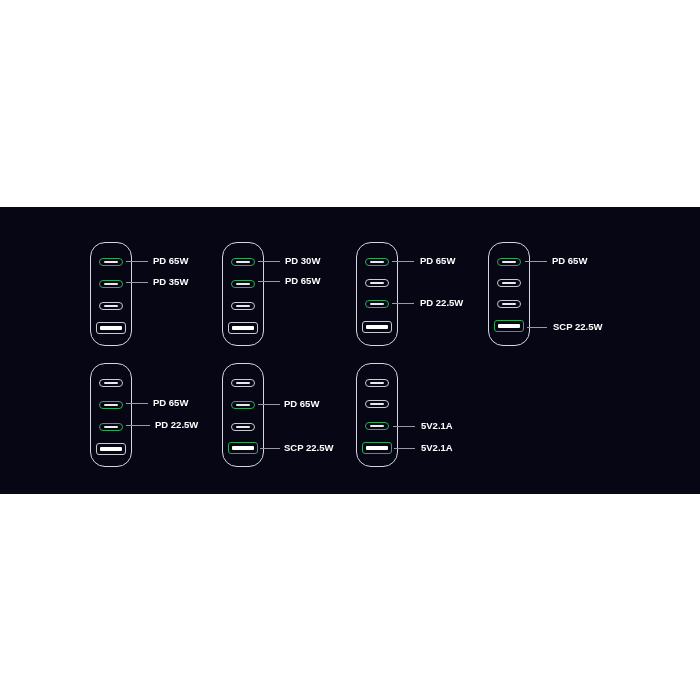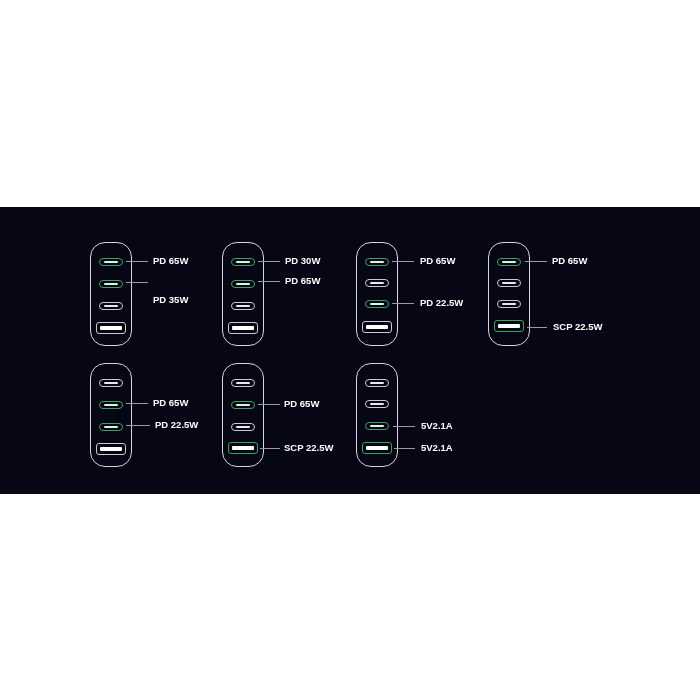--- a/index.html
+++ b/index.html
@@ -24,21 +24,21 @@
   <div>
     <div class="charger" style="left:90px;top:35px;">
       <div class="port c active" style="top:15px"></div>
       <div class="port c active" style="top:37px"></div>
       <div class="port c" style="top:59px"></div>
       <div class="port a" style="top:79px"></div>
     </div>
     <div class="leader" style="left:126px;top:54px;width:22px"></div>
     <div class="label" style="left:153px;top:48px">PD 65W</div>
     <div class="leader" style="left:126px;top:75px;width:22px"></div>
-    <div class="label" style="left:153px;top:87px">PD 35W</div>
+    <div class="label" style="left:153px;top:69px">PD 35W</div>
   </div>
 
   <div>
     <div class="charger" style="left:222px;top:35px;">
       <div class="port c active" style="top:15px"></div>
       <div class="port c active" style="top:37px"></div>
       <div class="port c" style="top:59px"></div>
       <div class="port a" style="top:79px"></div>
     </div>
     <div class="leader" style="left:258px;top:54px;width:22px"></div>

